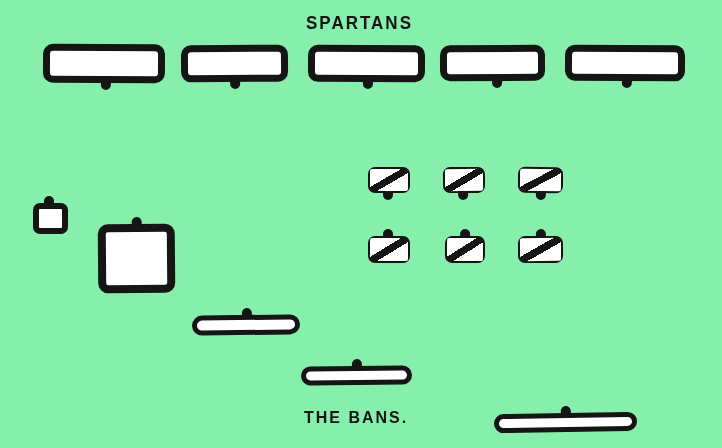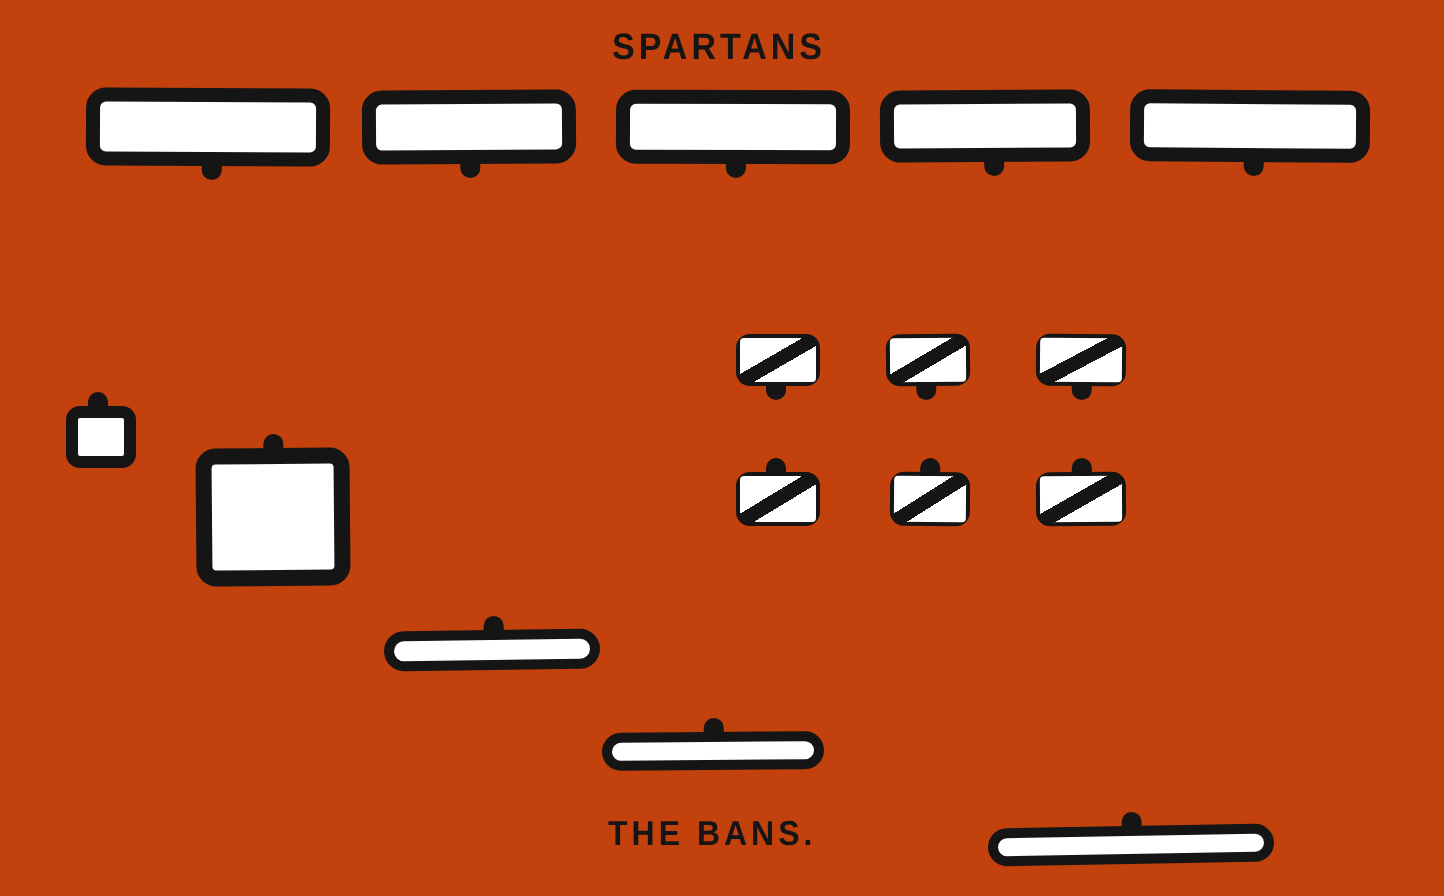--- a/index.html
+++ b/index.html
@@ -48,21 +48,21 @@
   .tick {
     position: absolute;
     width: 10px;
     height: 9px;
     z-index: 2;
   }
 </style>
 </head>
 <body>
 
-<div id="canvas" style="background: #c2410c;">
+<div id="canvas" style="background: #86efac;">
   <div class="label" id="label-top" style="color: rgb(21, 21, 21);">SPARTANS</div>
   <div class="label" id="label-bottom" style="color: rgb(21, 21, 21);">THE BANS.</div>
   <div id="units-layer">
       <div class="unit" style="left: 43px; top: 44px; width: 122px; height: 39px; border: 7px solid rgb(21, 21, 21); border-radius: 10px; transform: rotate(0.3deg);">
         <div class="tick" style="background: rgb(21, 21, 21); left: calc(52% - 5px); bottom: -14px; border-radius: 0px 0px 5px 5px;"></div>
       </div>
       <div class="unit" style="left: 181px; top: 45px; width: 107px; height: 37px; border: 7px solid rgb(21, 21, 21); border-radius: 10px; transform: rotate(-0.4deg);">
         <div class="tick" style="background: rgb(21, 21, 21); left: calc(50% - 5px); bottom: -14px; border-radius: 0px 0px 5px 5px;"></div>
       </div>
       <div class="unit" style="left: 308px; top: 45px; width: 117px; height: 37px; border: 7px solid rgb(21, 21, 21); border-radius: 10px; transform: rotate(0.2deg);">

